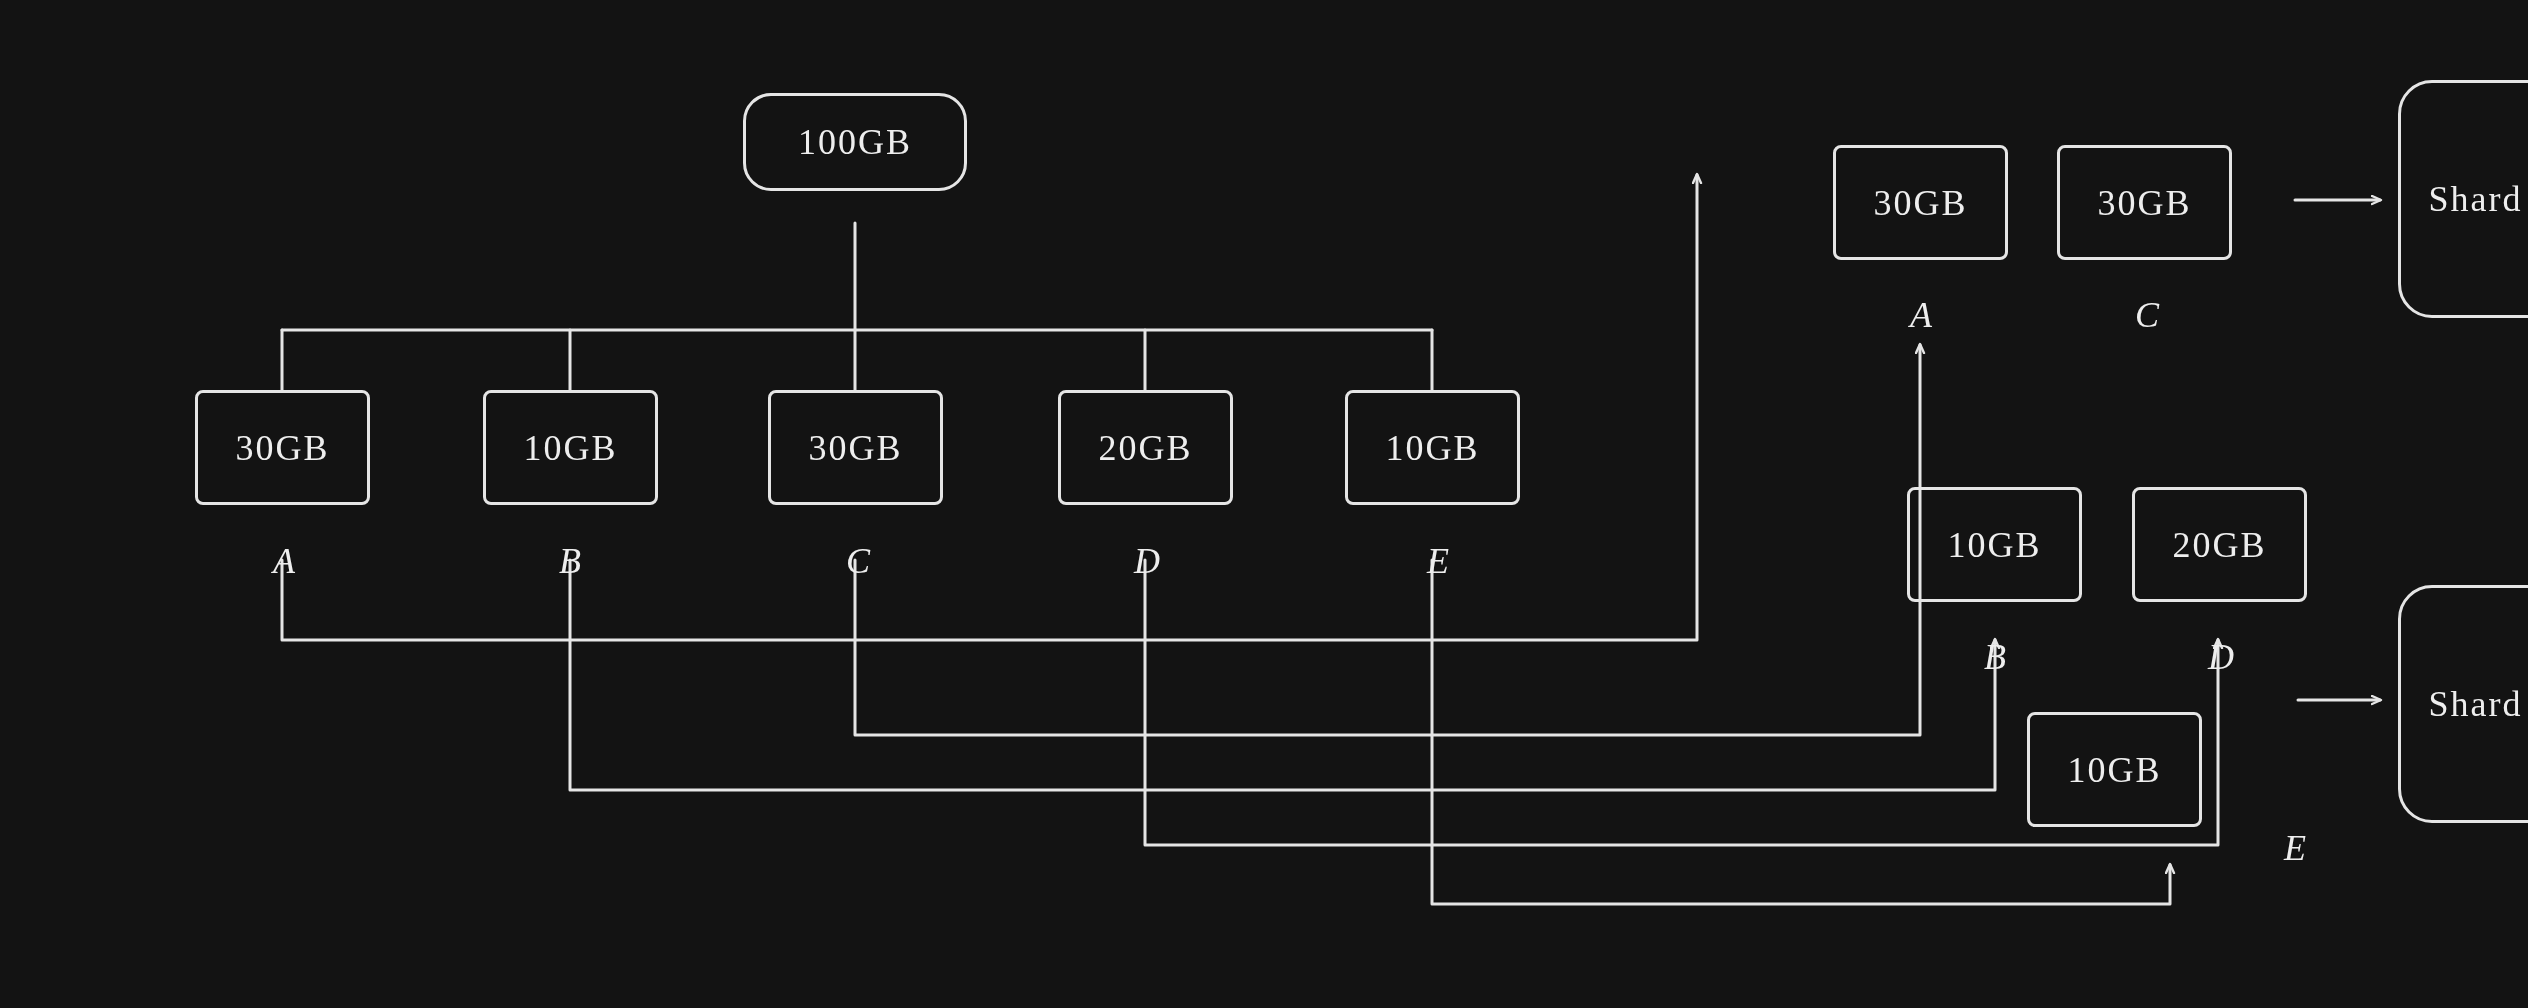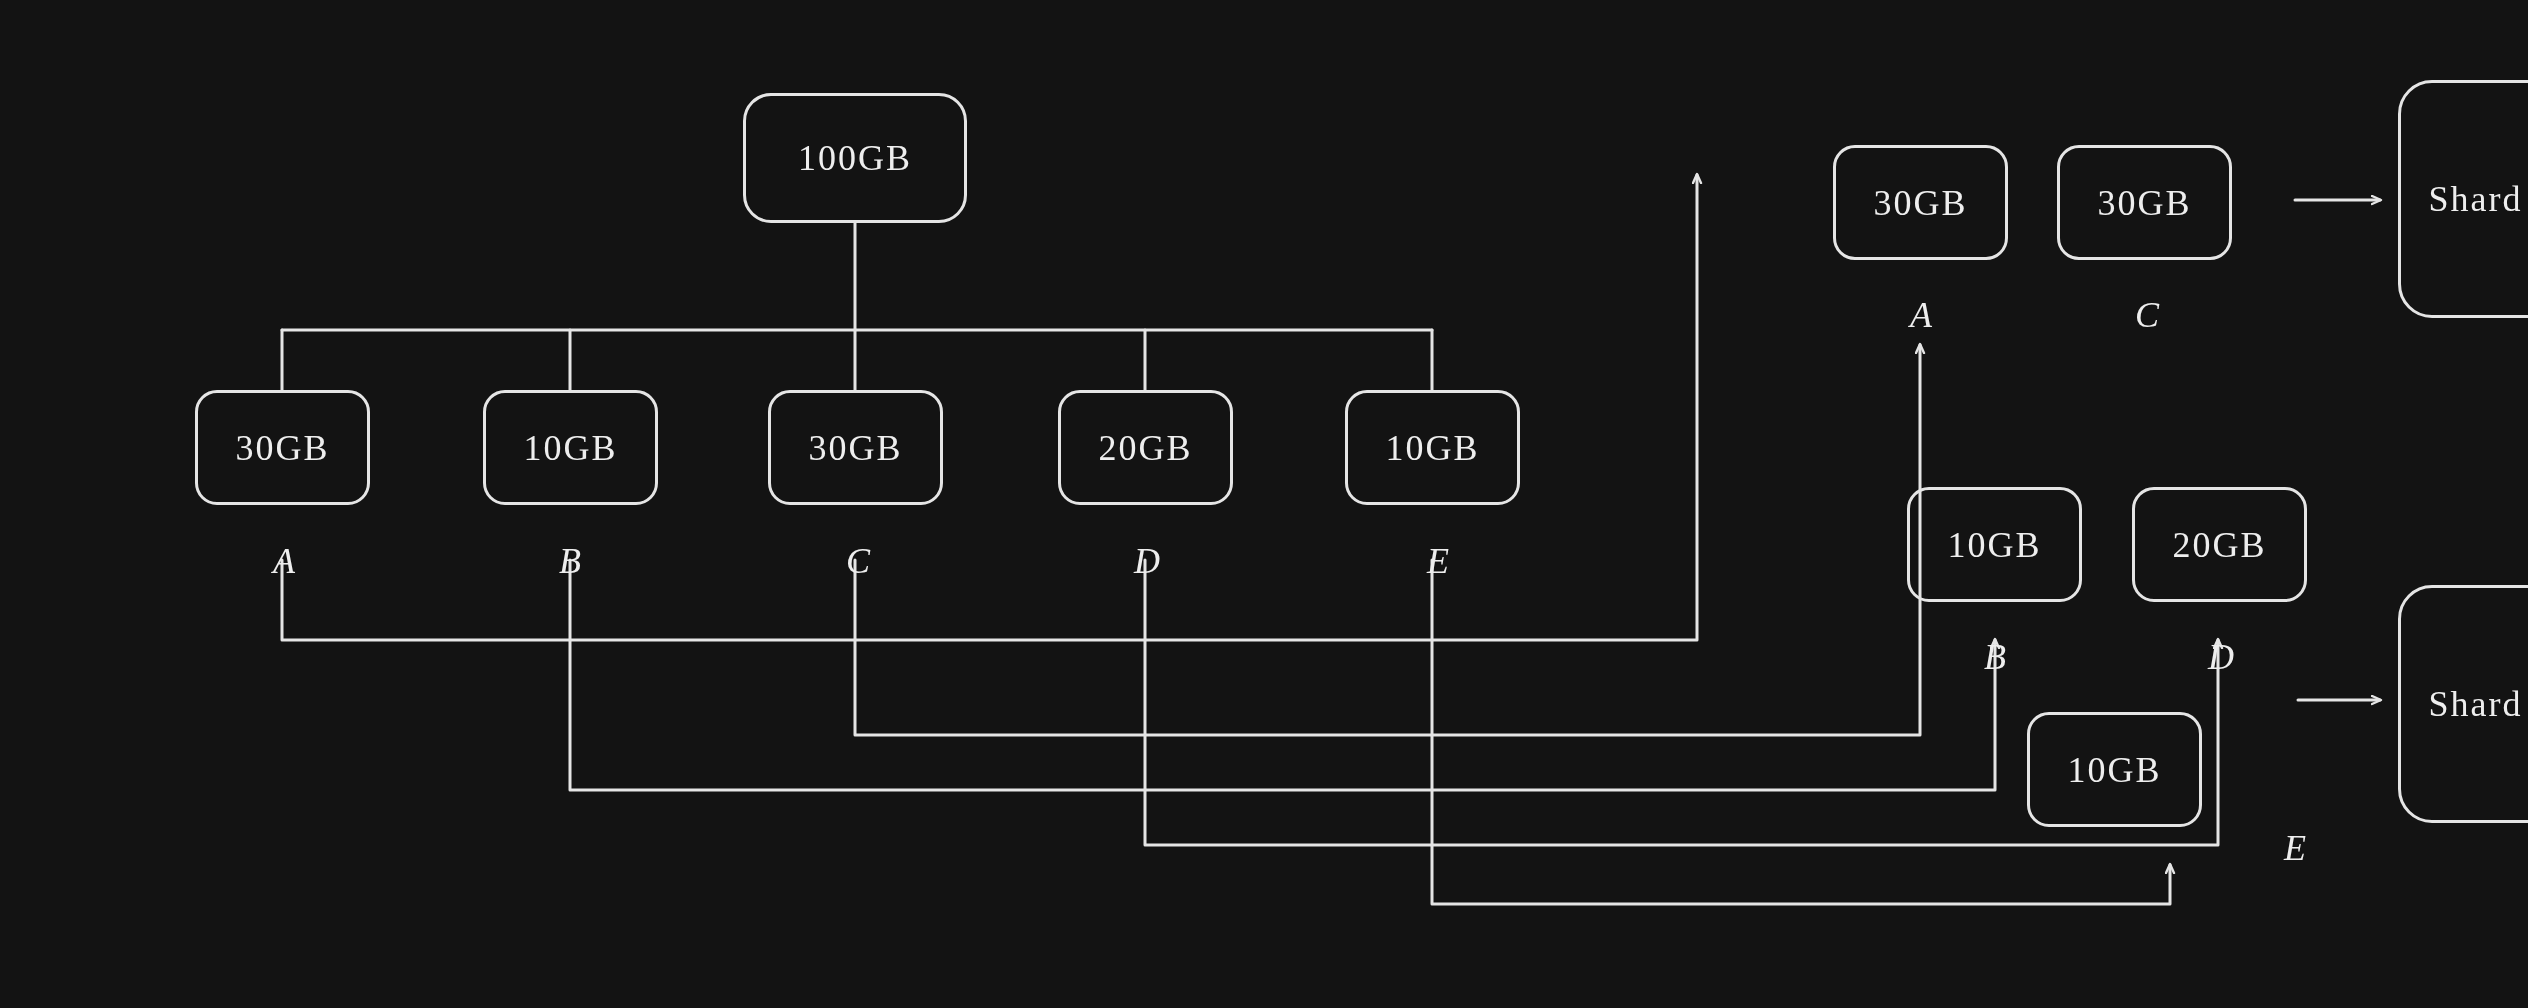--- a/index.html
+++ b/index.html
@@ -17,21 +17,21 @@
   .node {
     position: absolute;
     border: 3px solid #e5e5e5;
     border-radius: 28px;
     display: flex;
     align-items: center;
     justify-content: center;
     font-size: 36px;
     letter-spacing: 2px;
   }
-  .node.small { border-radius: 22px; }
+  .node.small { border-radius: 8px; }
   .label {
     position: absolute;
     font-size: 36px;
     color: #eee;
     font-style: italic;
   }
   svg.edges { position: absolute; inset: 0; width: 2528px; height: 1008px; }
   svg.edges path, svg.edges line, svg.edges polyline {
     stroke: #e5e5e5; stroke-width: 3; fill: none; stroke-linecap: round; stroke-linejoin: round;
   }
@@ -64,21 +64,21 @@
 
     <polyline points="1145,560 1145,845 2218,845 2218,640" marker-end="url(#arrow)"></polyline>
 
     <polyline points="1432,560 1432,904 2170,904 2170,865" marker-end="url(#arrow)"></polyline>
 
     <line x1="2295" y1="200" x2="2380" y2="200" marker-end="url(#arrow)"></line>
 
     <line x1="2298" y1="700" x2="2380" y2="700" marker-end="url(#arrow)"></line>
   </svg>
 
-  <div class="node" style="left:743px; top:93px; width:224px; height:130px;">
+  <div class="node" style="left:743px; top:93px; width:224px; height:98px;">
     <span>100GB</span>
   </div>
 
   <div class="node small" style="left:195px; top:390px; width:175px; height:115px;">
     <span>30GB</span>
   </div>
   <div class="label" style="left:273px; top:540px;">A</div>
 
   <div class="node small" style="left:483px; top:390px; width:175px; height:115px;">
     <span>10GB</span>

